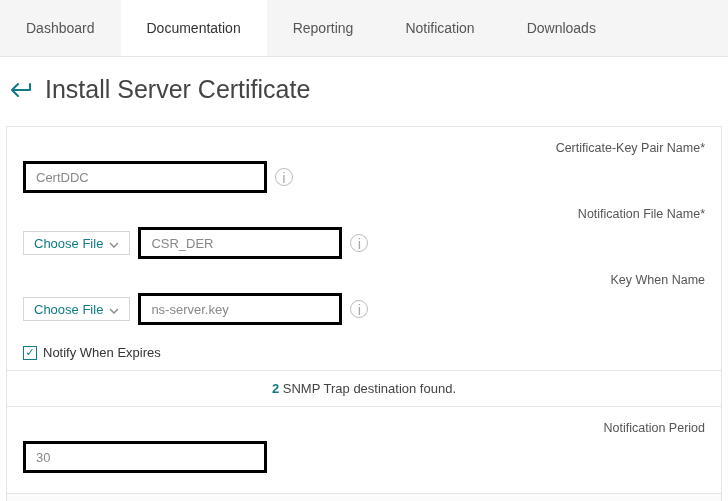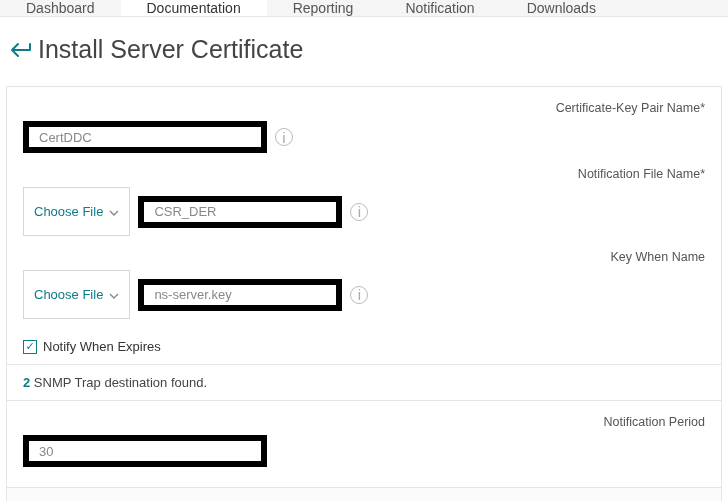--- a/index.html
+++ b/index.html
@@ -9,40 +9,40 @@
       color: #333;
       background: #fff;
       width: 728px;
     }
     .tabs {
       display: flex;
       background: #f5f5f5;
       border-bottom: 1px solid #e5e5e5;
     }
     .tab {
-      padding: 0 26px;
+      padding: 20px 26px;
       color: #555;
       cursor: pointer;
       font-size: 14px;
     }
     .tab.active {
       background: #fff;
       color: #333;
     }
     .page-head {
       display: flex;
       align-items: center;
       padding: 18px 10px 22px 10px;
     }
     .back-icon svg { display: block; }
     .page-title {
       font-size: 25px;
       font-weight: 400;
       color: #444;
-      margin-left: 6px;
+      margin-left: 13px;
     }
     .panel {
       border: 1px solid #e4e4e4;
       margin: 0 6px;
     }
     .section {
       padding: 14px 16px 12px 16px;
     }
     .label {
       font-size: 12.5px;
@@ -52,34 +52,34 @@
       text-align: right;
     }
     .field-row {
       display: flex;
       align-items: center;
       gap: 8px;
       margin-bottom: 14px;
     }
     .text-input {
       height: 32px;
-      border: 6px solid #000000;
+      border: 3px solid #000000;
       padding: 0 10px;
       font-size: 13px;
       color: #888;
       background: #fff;
       outline: none;
     }
     .text-input.w244 { width: 244px; }
     .text-input.w248 { width: 204px; }
     .choose-file {
       display: inline-flex;
       align-items: center;
       gap: 6px;
-      height: 49px;
+      height: 24px;
       border: 1px solid #d6d6d6;
       background: #fff;
       padding: 0 10px;
       color: #0e7c86;
       cursor: pointer;
       font-size: 13px;
     }
     .chev { color: #888; }
     .info-icon {
       color: #aaa;
@@ -110,20 +110,21 @@
       line-height: 1;
     }
     .divider {
       border-top: 1px solid #e4e4e4;
     }
     .status-line {
       padding: 10px 16px;
       font-size: 13px;
       color: #444;
       border-bottom: 1px solid #e4e4e4;
+      text-align: center;
     }
     .status-count { color: #0e7c86; font-weight: 600; }
     .footer {
       padding: 14px 16px;
       display: flex;
       gap: 12px;
       background: #fbfbfb;
       border-top: 1px solid #e4e4e4;
     }
     .btn {

